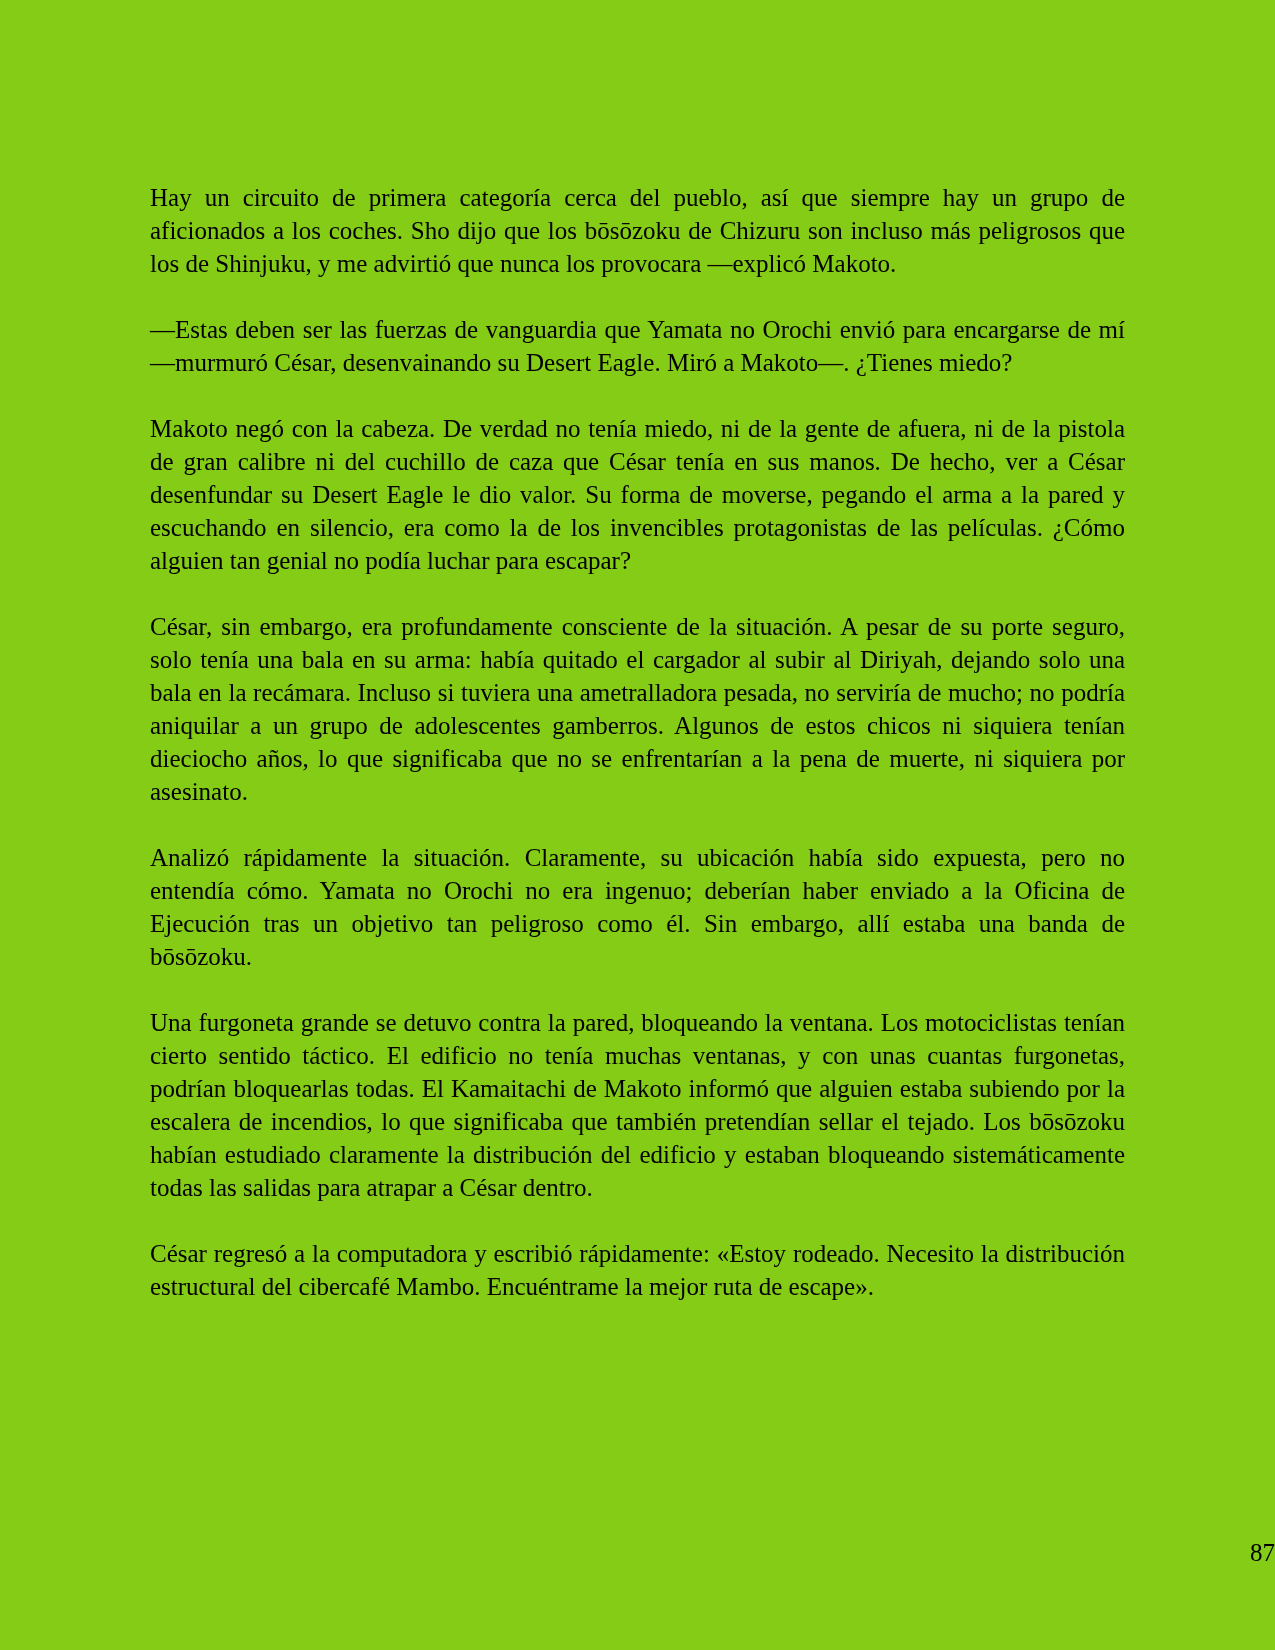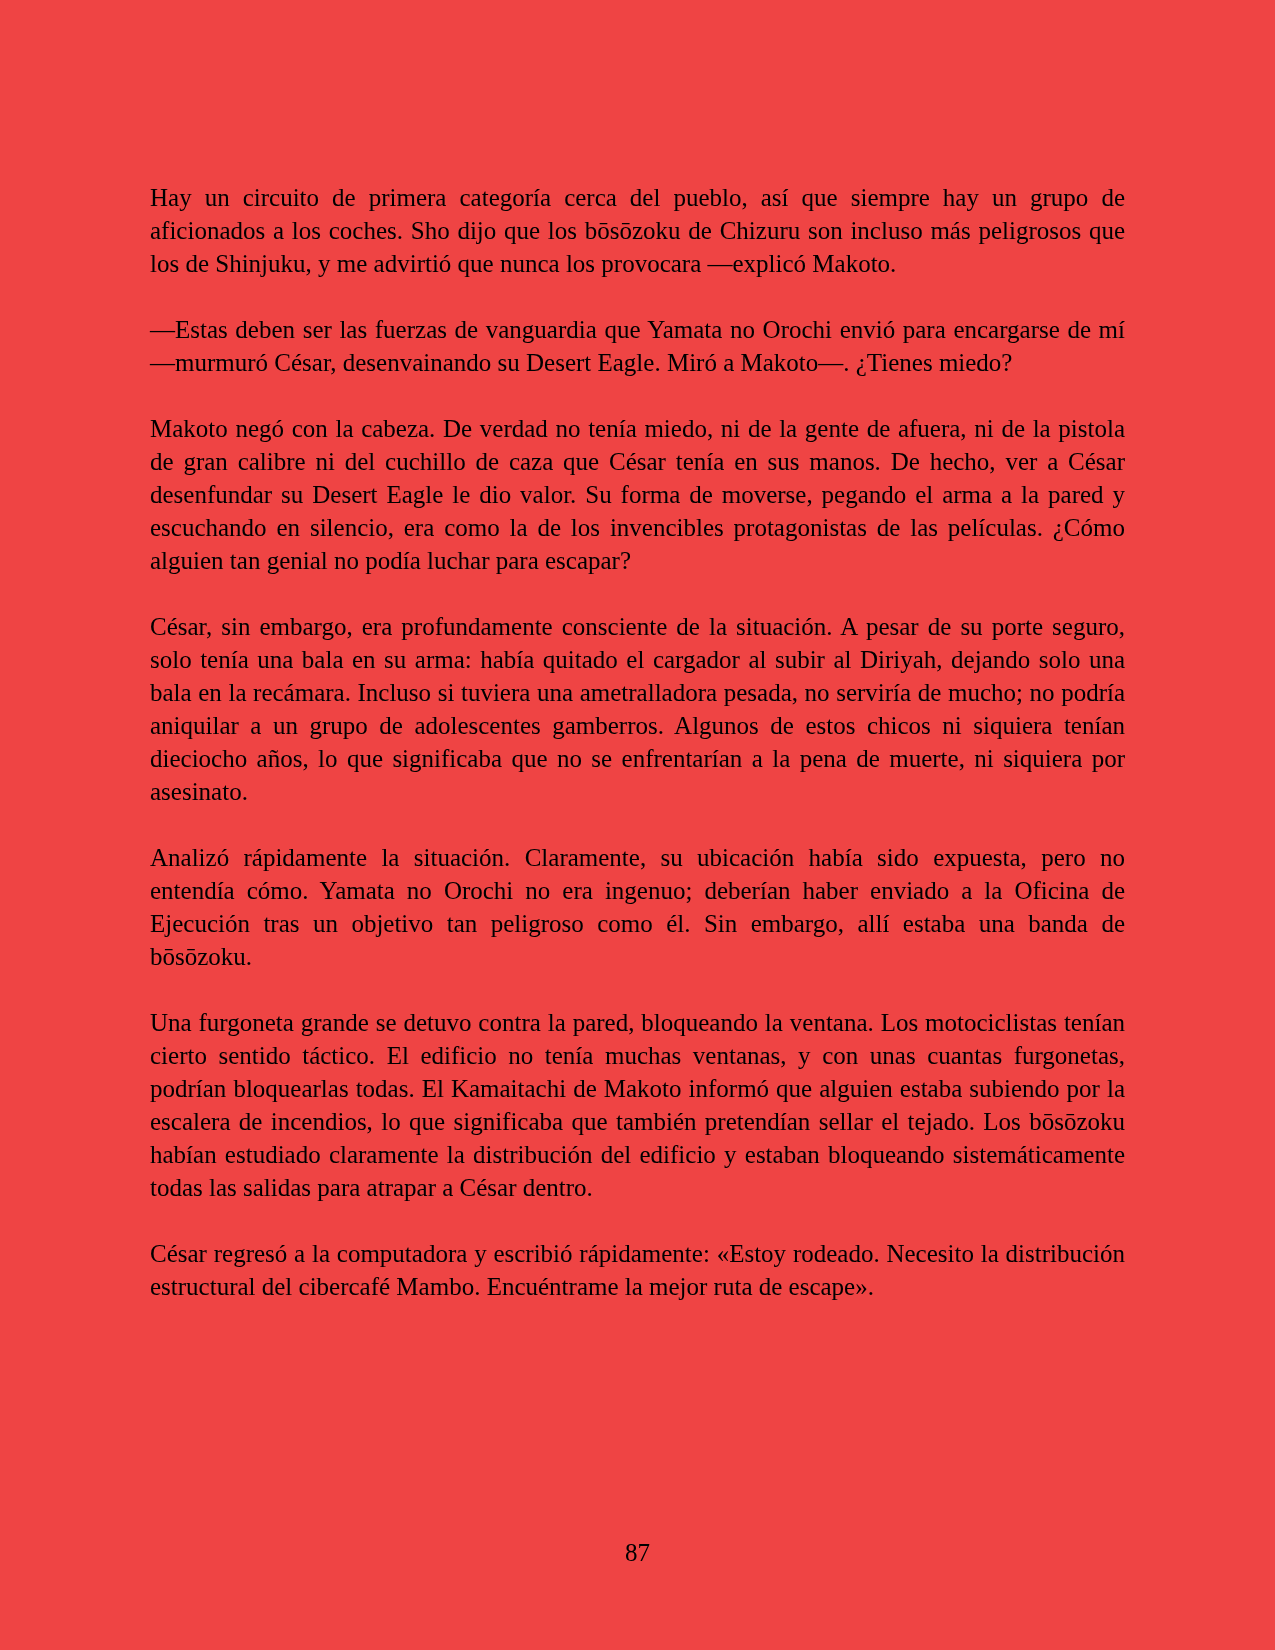--- a/index.html
+++ b/index.html
@@ -4,21 +4,21 @@
   <style>
     html, body {
       margin: 0;
       padding: 0;
       background: #ffffff;
     }
     .page {
       position: relative;
       width: 1275px;
       height: 1650px;
-      background: #ef4444;
+      background: #84cc16;
       color: #000000;
       overflow: hidden;
       font-family: "Liberation Serif", "DejaVu Serif", serif;
     }
     .body-text {
       position: absolute;
       left: 150px;
       top: 181px;
       width: 975px;
       font-size: 25px;
@@ -32,21 +32,21 @@
       padding: 0;
     }
     .body-text p:last-child {
       margin-bottom: 16px;
     }
     .page-number {
       position: absolute;
       top: 1536px;
       left: 0;
       width: 1275px;
-      text-align: center;
+      text-align: right;
       font-size: 25px;
       line-height: 33px;
     }
   </style>
 </head>
 <body>
 
 <div class="page">
   <div class="body-text">
     <p>Hay un circuito de primera categoría cerca del pueblo, así que siempre hay un grupo de aficionados a los coches. Sho dijo que los bōsōzoku de Chizuru son incluso más peligrosos que los de Shinjuku, y me advirtió que nunca los provocara —explicó Makoto.</p>

